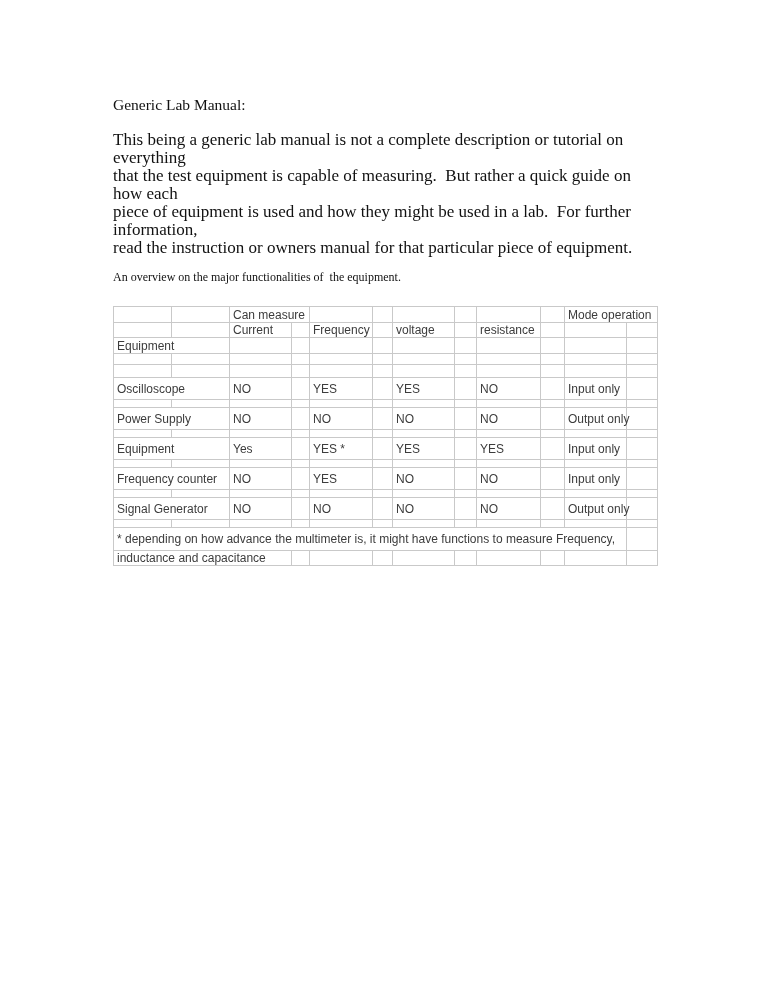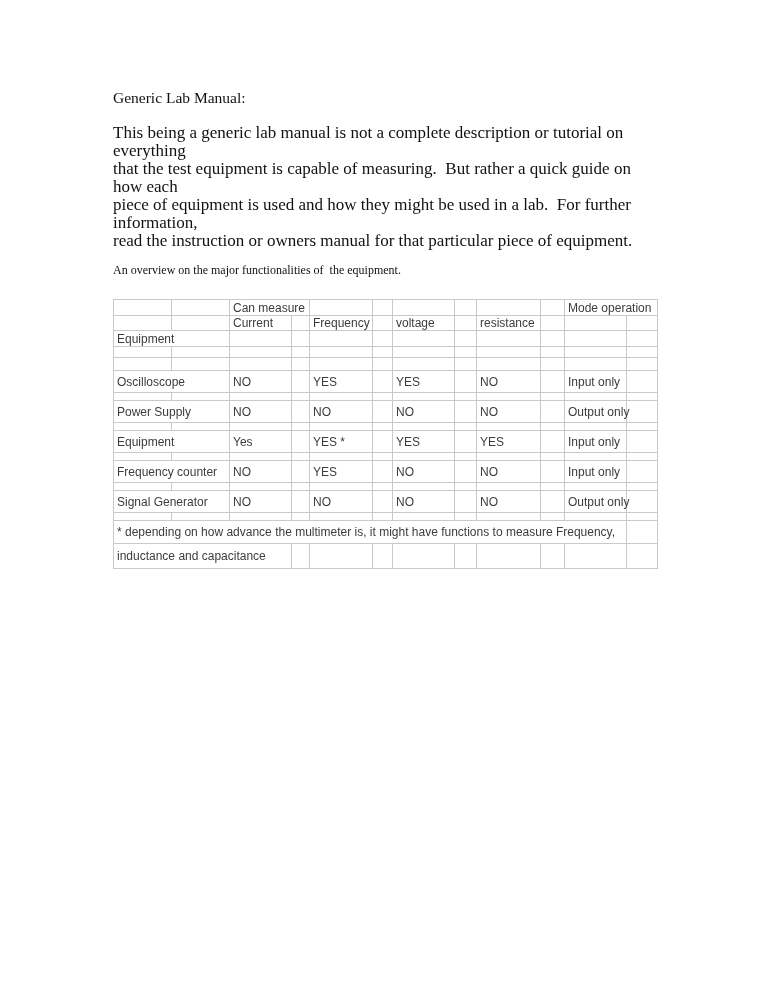--- a/index.html
+++ b/index.html
@@ -7,21 +7,21 @@
   body {
     width: 768px;
     height: 994px;
     position: relative;
     font-family: "Liberation Serif", serif;
     overflow: hidden;
   }
   .content {
     position: absolute;
     left: 113px;
-    top: 89px;
+    top: 96px;
     width: 546px;
     color: #111111;
   }
   .doc-title {
     font-size: 15.5px;
     line-height: 18px;
     white-space: pre-wrap;
   }
   .doc-paragraph {
     margin-top: 17px;
@@ -53,21 +53,21 @@
   }
   
   tr.h-a  { height: 16px; }
   tr.h-b  { height: 14px; }
   tr.h-c  { height: 16px; }
   tr.h-d  { height: 11px; }
   tr.h-e  { height: 13px; }
   tr.h-data { height: 22px; }
   tr.h-sp { height: 8px; }
   tr.h-f1 { height: 23px; }
-  tr.h-f2 { height: 25px; }
+  tr.h-f2 { height: 15px; }
   td.note { white-space: pre-wrap; }
 </style>
 </head>
 <body>
 
 <div class="content">
 
   <div class="doc-title">Generic Lab Manual:</div>
 
   <div class="doc-paragraph">This being a generic lab manual is not a complete description or tutorial on everything

